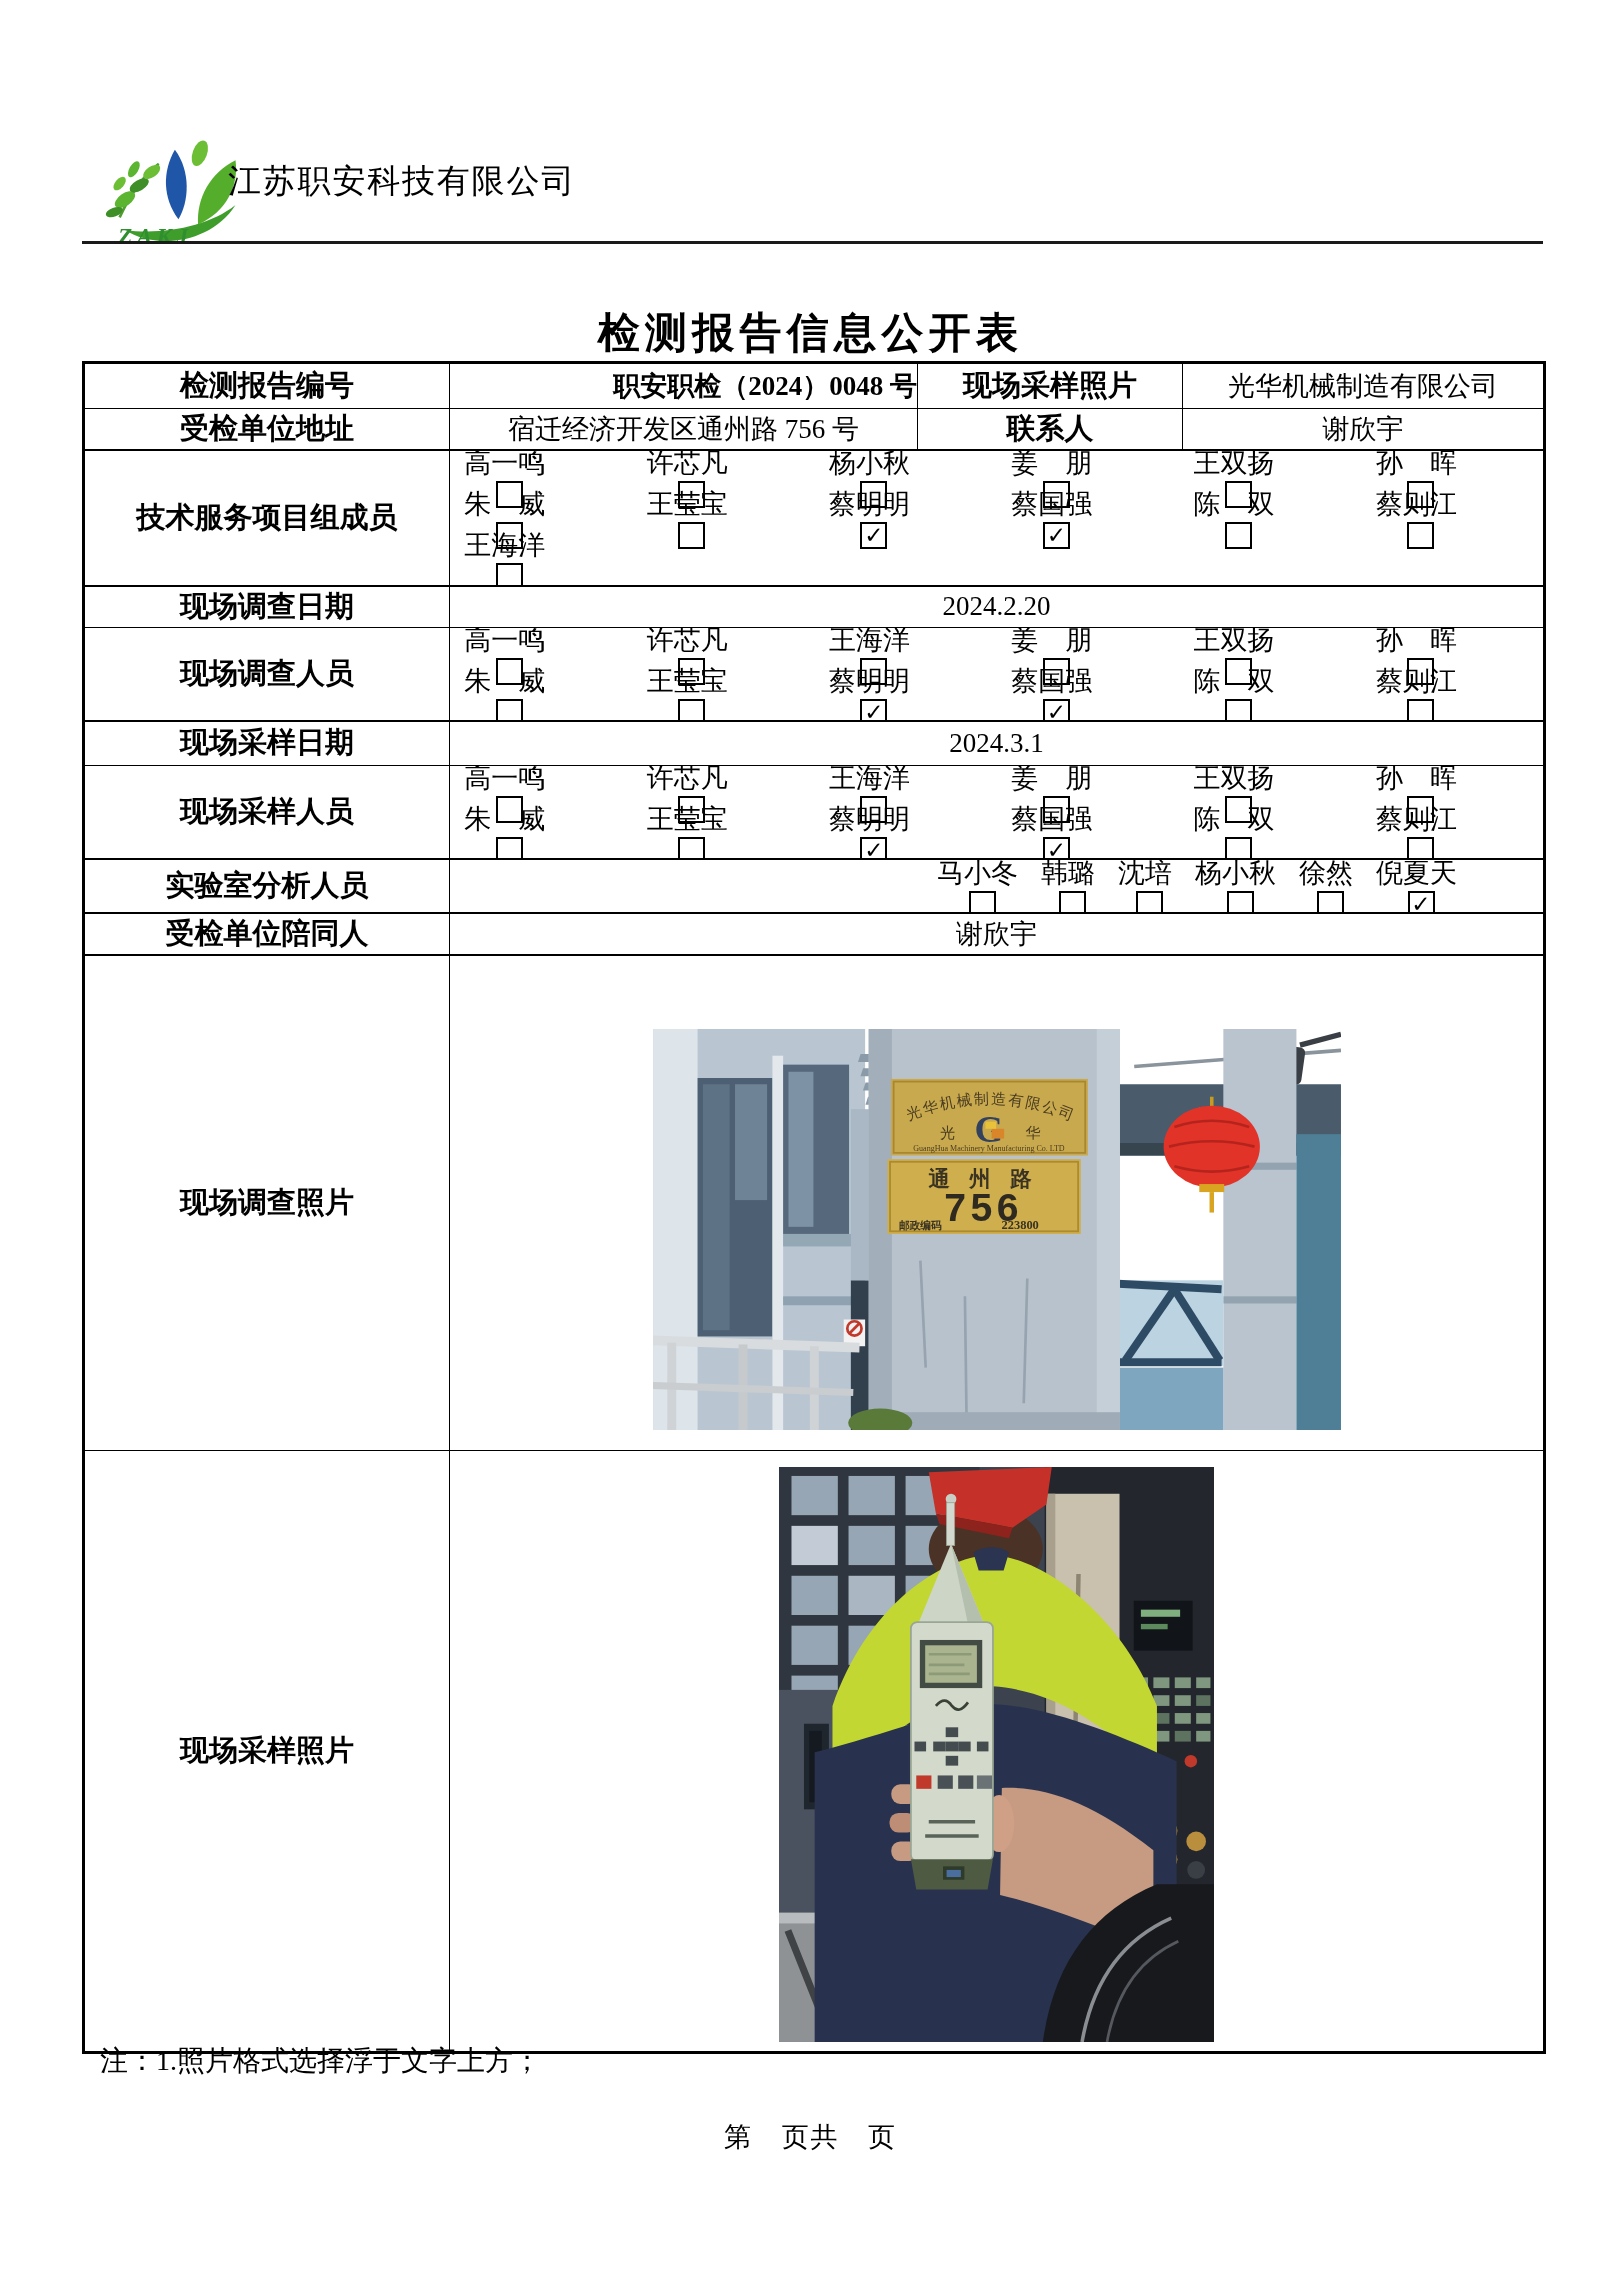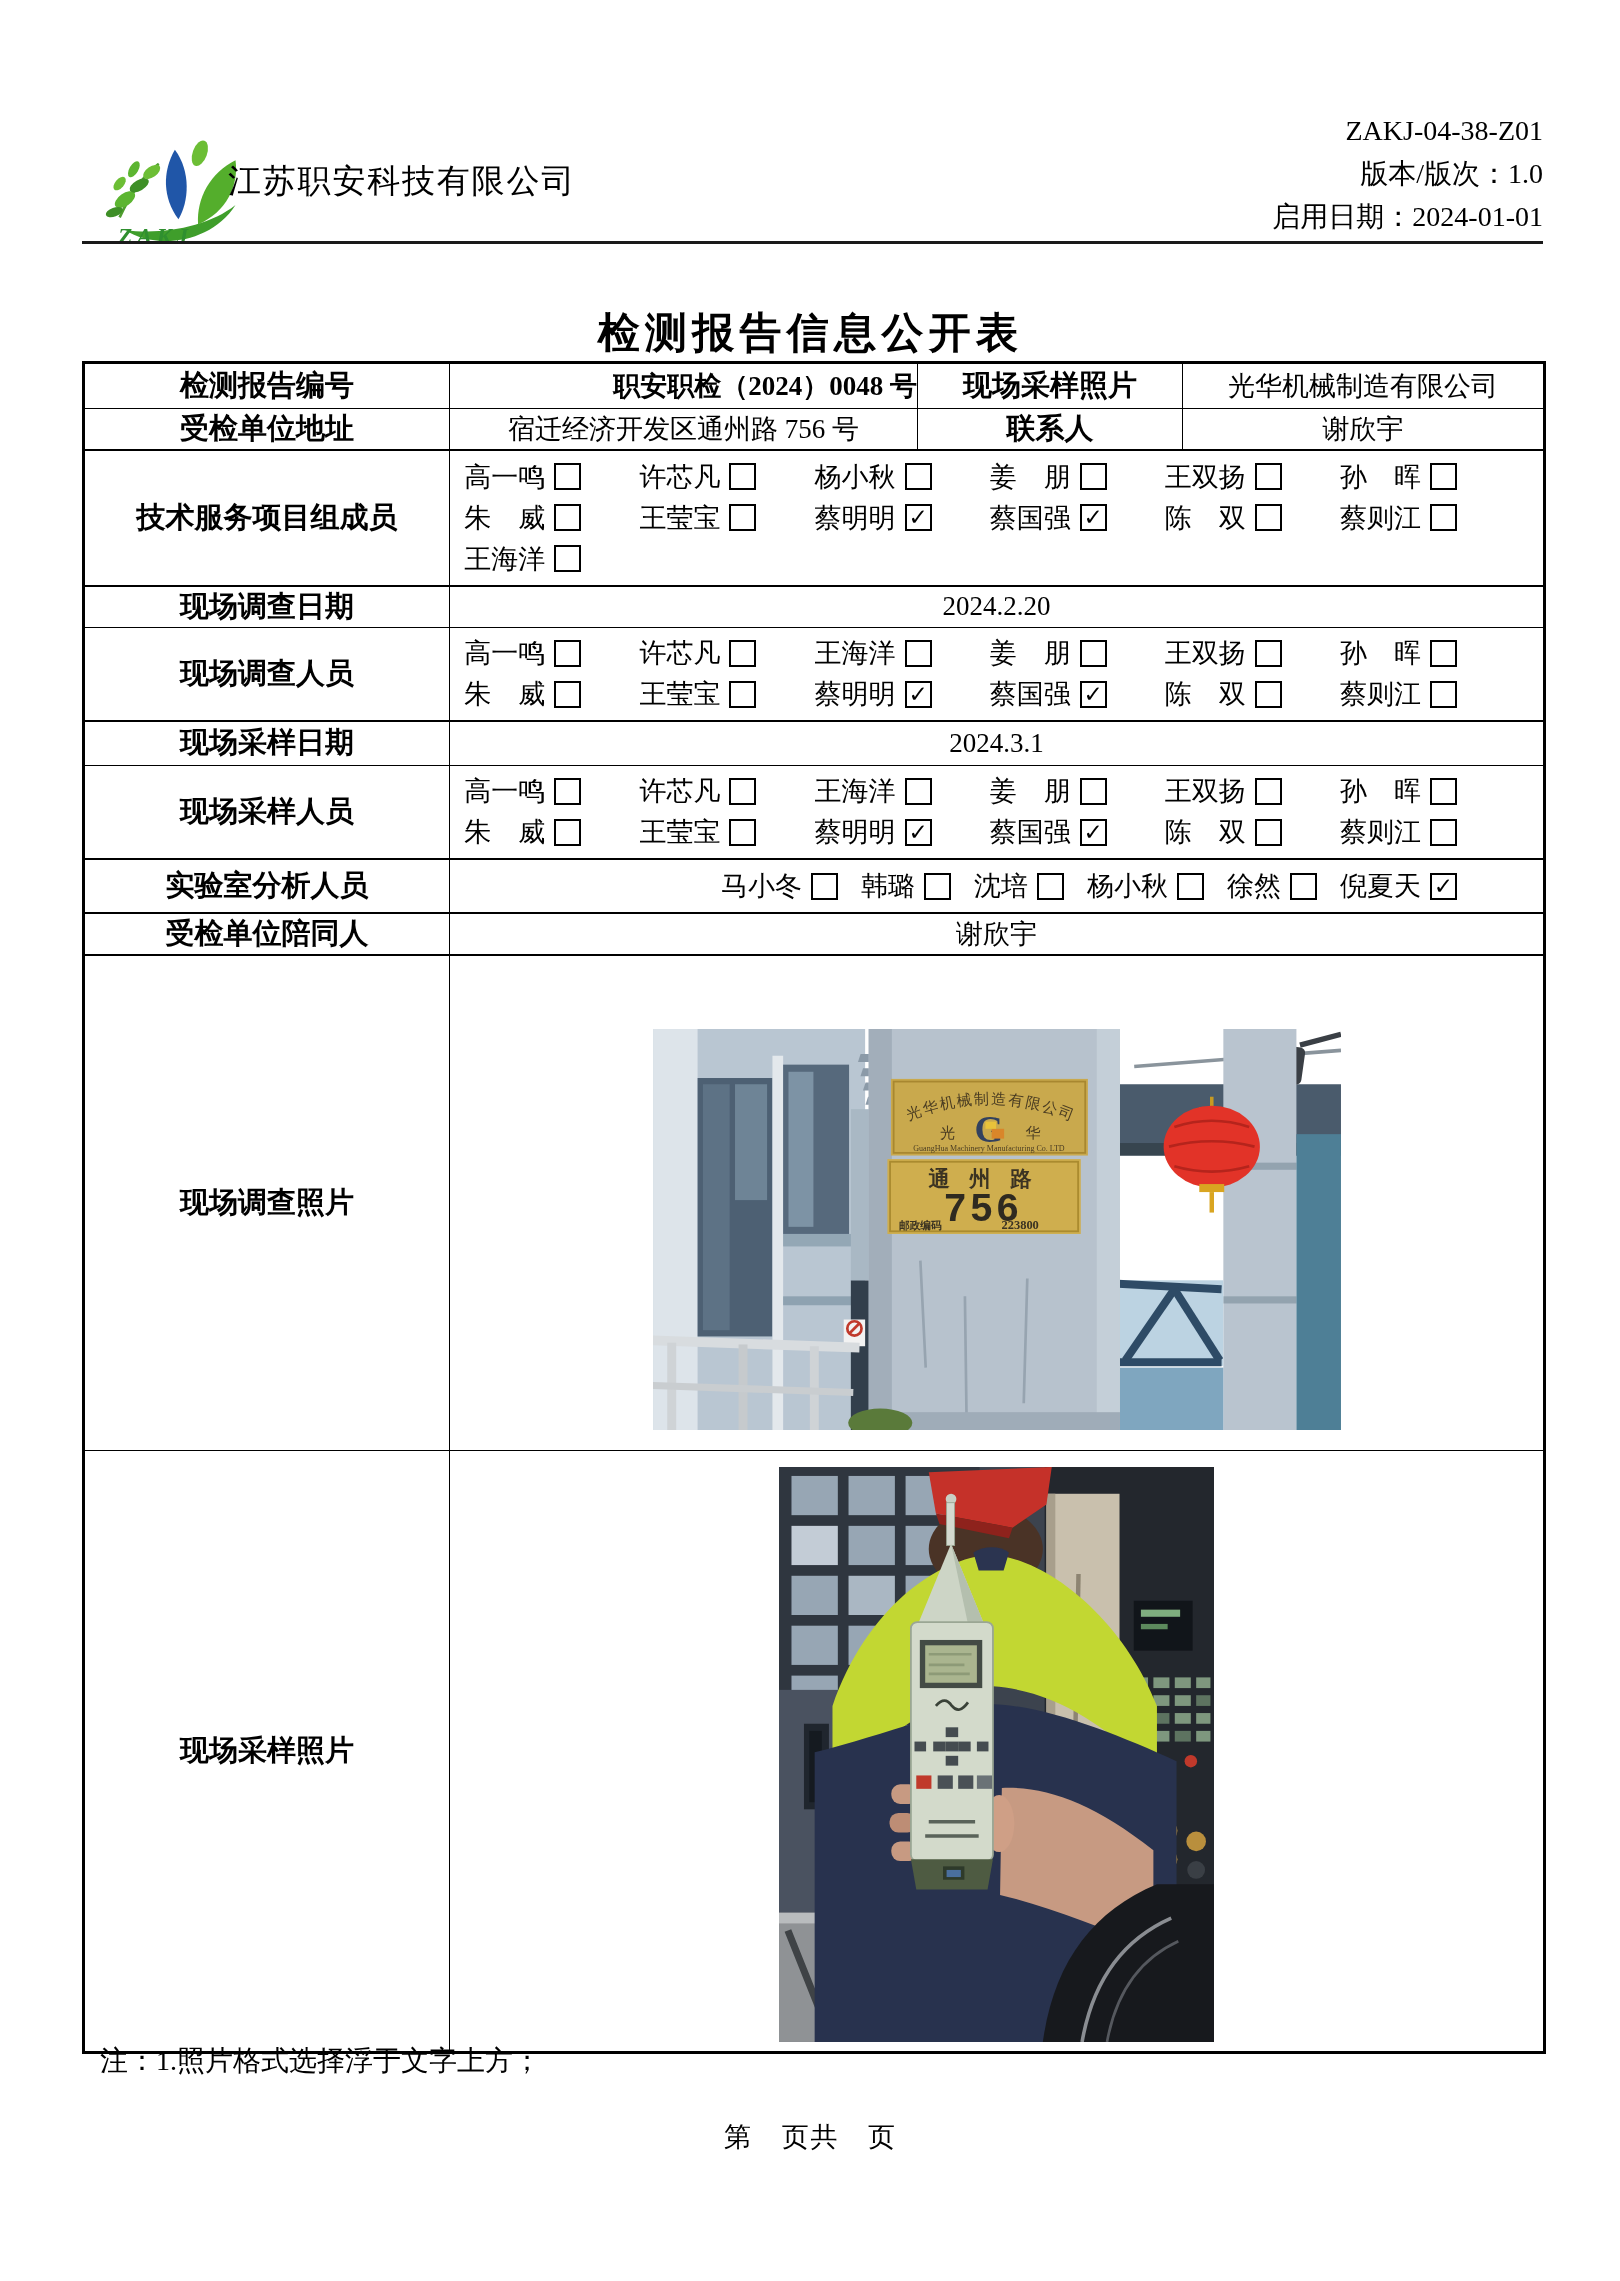--- a/index.html
+++ b/index.html
@@ -20,21 +20,21 @@
   table.main th,table.main td{border:1.8px solid #000;padding:0;vertical-align:middle;overflow:hidden;}
   table.main tr.bt th,table.main tr.bt td{border-top:2.7px solid #000;}
   th.lbl{font-weight:bold;text-align:center;font-size:29px;}
   td.val-c{text-align:center;}
   td.val-l{text-align:right;padding-left:14.3px;font-weight:bold;}
   
   .cblines{padding:5.3px 86px 5.3px 14.3px;}
   .cbline{display:flex;justify-content:space-between;align-items:center;height:41px;}
   .cbline.single{justify-content:flex-start;}
   .cbline.gapped{justify-content:flex-end;gap:23px;padding-right:0;}
-  .cbi{display:inline-flex;align-items:center;white-space:pre;}
+  .cbi{display:inline-flex;align-items:center;white-space:pre;flex-direction:column;}
   .cbn{display:inline-block;}
   .cb{display:inline-flex;width:23px;height:23px;border:2.7px solid #000;margin-left:9px;
       align-items:center;justify-content:center;font-size:23px;font-weight:bold;line-height:1;
       font-family:"DejaVu Sans",sans-serif;}
   
   .photo-cell{text-align:center;vertical-align:top;}
   .ph1wrap{margin:59px auto 0 auto;width:688px;height:401px;}
   .ph2wrap{margin:12.5px auto 0 auto;width:435px;height:575px;}
   
   .note{position:absolute;left:100px;top:2042px;font-size:28px;}
@@ -58,25 +58,20 @@
     </g>
     <path d="M84,22 C70,46 70,76 88,100 C100,80 102,46 84,22 Z" fill="#2056a8"></path>
     <ellipse cx="112" cy="26" rx="8" ry="15" fill="#6cbe35" transform="rotate(20 112 26)"></ellipse>
     <path d="M152,34 C124,48 108,76 110,106 C142,92 156,62 152,34 Z" fill="#54ae2c"></path>
     <path d="M28,112 C70,118 122,108 152,84 C124,128 62,134 28,112 Z" fill="#3f9e2b"></path>
     <text x="62" y="128" text-anchor="middle" font-size="26" fill="#2f8f2f" letter-spacing="5" class="zakj-txt">ZAKJ</text>
   </svg>
 
   <div class="hdr-company">江苏职安科技有限公司</div>
 
-  <div class="hdr-meta">
-    <div>ZAKJ-04-38-Z01</div>
-    <div>版本/版次：1.0</div>
-    <div>启用日期：2024-01-01</div>
-  </div>
   <div class="hdr-rule"></div>
 
   <div class="doc-title">检测报告信息公开表</div>
 
   <table class="main">
     <colgroup>
         <col style="width:366px">
         <col style="width:468px">
         <col style="width:265px">
         <col style="width:362px">

